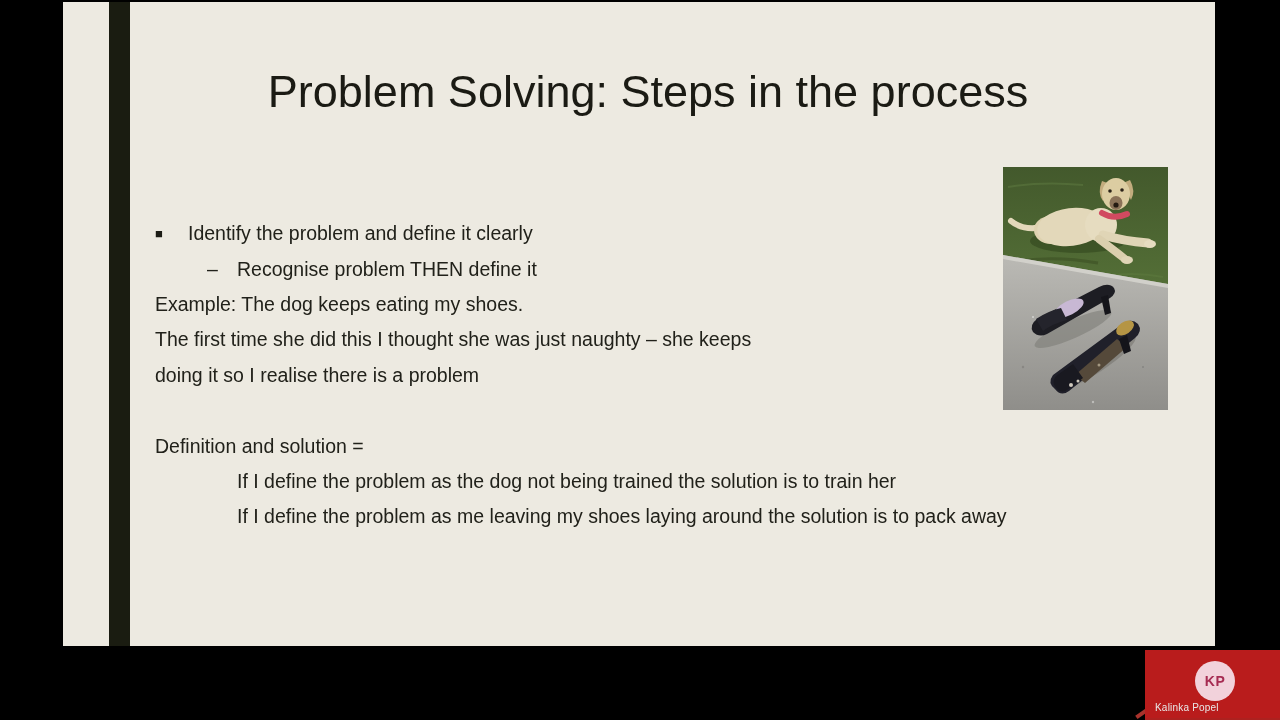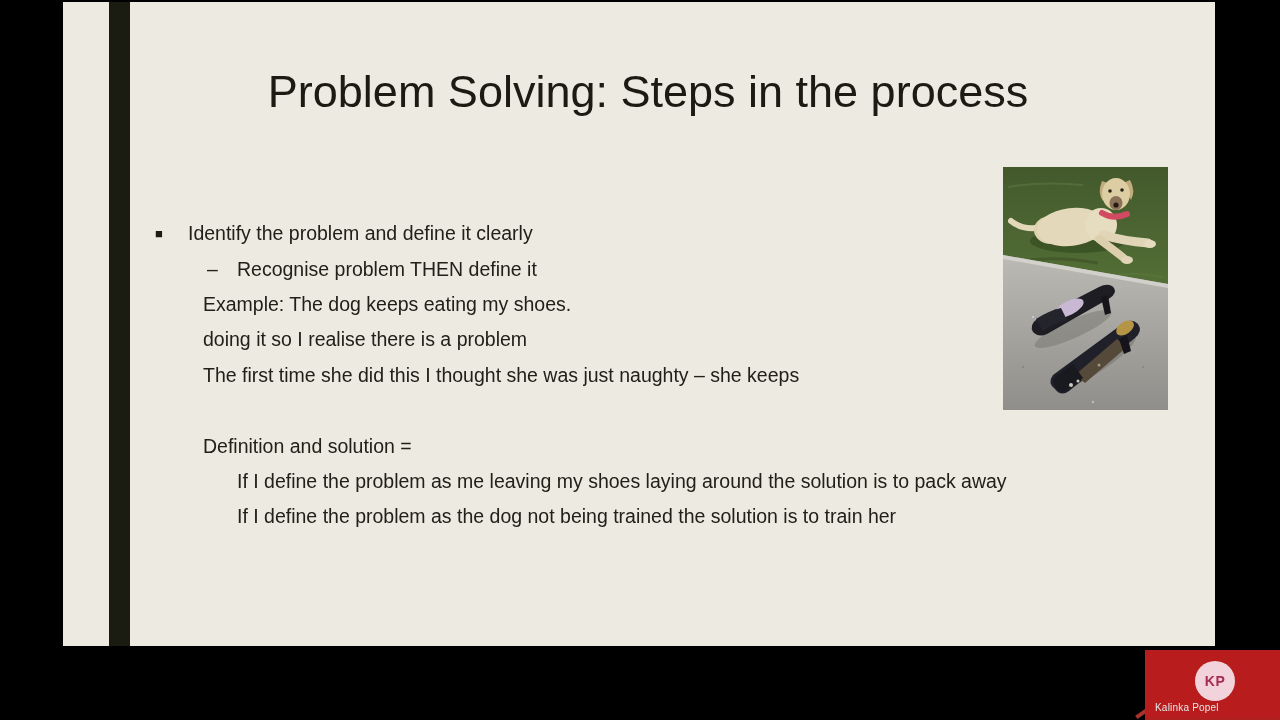--- a/index.html
+++ b/index.html
@@ -26,21 +26,21 @@
   .content{
     position:absolute;left:92px;top:214px;width:1000px;
     font-size:19.5px;color:#21211a;
   }
   .line{height:35.4px;display:flex;align-items:center;white-space:nowrap;}
   .line .marker-square{
     width:33px;font-size:13px;line-height:1;color:#1c1c15;flex:0 0 33px;
   }
   .line.dash{margin-left:52px;}
   .line .marker-dash{width:30px;flex:0 0 30px;}
-  .line.plain{margin-left:48px;text-align:right;}
+  .line.plain{text-align:right;}
   .line.indent{margin-left:82px;}
   
   .photo{
     position:absolute;left:940px;top:165px;width:165px;height:243px;
   }
   
   .red-sliver{
     position:absolute;left:1134px;top:708px;width:26px;height:4px;
     background:#a8322c;transform:rotate(-35deg);
   }
@@ -79,36 +79,36 @@
       <span>Identify the problem and define it clearly</span>
     </div>
     <div class="line dash">
       <span class="marker-dash">–</span>
       <span>Recognise problem THEN define it</span>
     </div>
     <div class="line plain">
       <span>Example: The dog keeps eating my shoes.</span>
     </div>
     <div class="line plain">
-      <span>doing it so I realise there is a problem</span>
+      <span>The first time she did this I thought she was just naughty – she keeps</span>
     </div>
     <div class="line plain">
-      <span>The first time she did this I thought she was just naughty – she keeps</span>
+      <span>doing it so I realise there is a problem</span>
     </div>
     <div class="line plain">
       <span></span>
     </div>
     <div class="line plain">
       <span>Definition and solution =</span>
     </div>
     <div class="line indent">
-      <span>If I define the problem as me leaving my shoes laying around the solution is to pack away</span>
+      <span>If I define the problem as the dog not being trained the solution is to train her</span>
     </div>
     <div class="line indent">
-      <span>If I define the problem as the dog not being trained the solution is to train her</span>
+      <span>If I define the problem as me leaving my shoes laying around the solution is to pack away</span>
     </div>
   </div>
 
   <svg class="photo" viewBox="0 0 165 243" aria-hidden="true">
     <defs>
       <linearGradient id="conc" x1="0" y1="0" x2="0" y2="1">
         <stop offset="0" stop-color="#bbbab5"></stop>
         <stop offset="1" stop-color="#8f8e8a"></stop>
       </linearGradient>
       <linearGradient id="grass" x1="0" y1="0" x2="0" y2="1">

